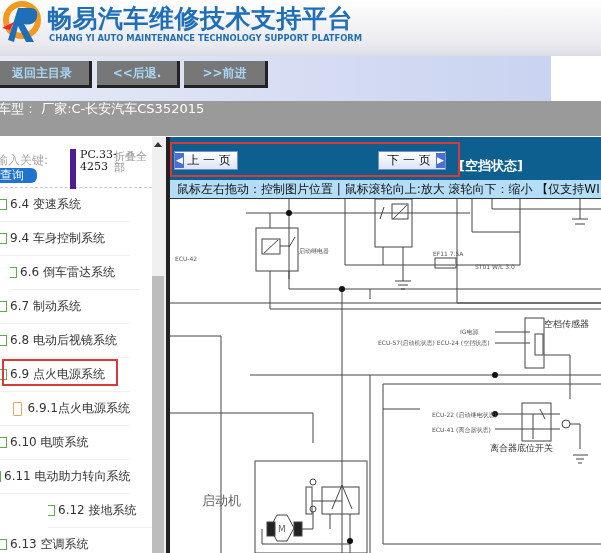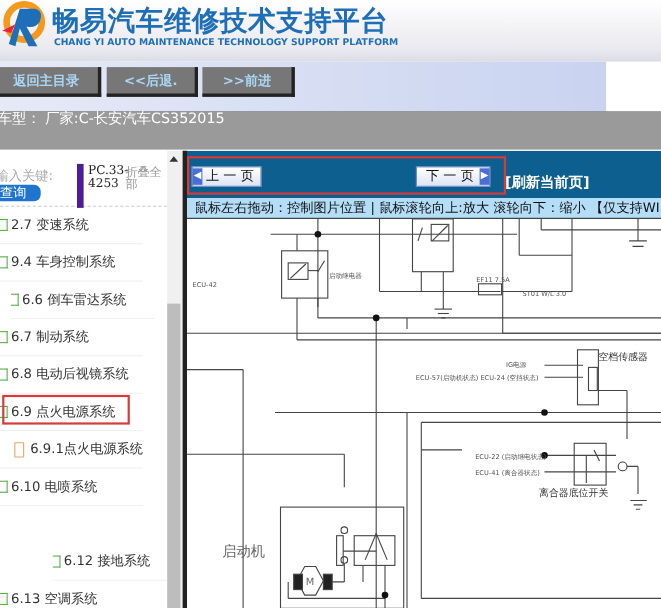--- a/index.html
+++ b/index.html
@@ -62,21 +62,21 @@
 <div class="sidebar">
   <div class="search-area">
     <div class="kw-label">输入关键:</div>
     <div class="query-btn">查询</div>
     <div class="pc-code">PC.33-4253</div>
     <div class="collapse">折叠全部</div>
   </div>
 
   <div class="tree-item" style="top:51px;">
       <span class="ico"></span>
-      <span>2.7 变速系统</span>
+      <span>6.4 变速系统</span>
     </div>
   <div class="tree-item" style="top:85px;">
       <span class="ico"></span>
       <span>9.4 车身控制系统</span>
     </div>
   <div class="tree-item" style="top:119px;margin-left:10px;">
       <span class="ico"></span>
       <span>6.6 倒车雷达系统</span>
     </div>
   <div class="tree-item" style="top:153px;">
@@ -91,20 +91,24 @@
       <span class="ico"></span>
       <span>6.9 点火电源系统</span>
     </div>
   <div class="tree-item" style="top:255px;">
       <span class="file"></span>
       <span>6.9.1点火电源系统</span>
     </div>
   <div class="tree-item" style="top:289px;">
       <span class="ico"></span>
       <span>6.10 电喷系统</span>
+    </div>
+  <div class="tree-item" style="top:323px;">
+      <span class="ico"></span>
+      <span>6.11 电动助力转向系统</span>
     </div>
   <div class="tree-item" style="top:357px;margin-left:48px;">
       <span class="ico"></span>
       <span>6.12 接地系统</span>
     </div>
   <div class="tree-item" style="top:391px;">
       <span class="ico"></span>
       <span>6.13 空调系统</span>
     </div>
 
@@ -120,21 +124,21 @@
   <div class="pager">
     <div class="pager-box"></div>
     <div class="pg-btn" style="left:4px;top:14px;width:62px;">
       <span class="arr" style="left:0;">◀</span>
       <span style="padding-left:6px;">上 一 页</span>
     </div>
     <div class="pg-btn" style="left:208px;top:14px;width:66px;">
       <span style="padding-right:6px;">下 一 页</span>
       <span class="arr" style="right:0;">▶</span>
     </div>
-    <div class="refresh">[刷新当前页]</div>
+    <div class="refresh">[空挡状态]</div>
   </div>
   <div class="hint">鼠标左右拖动：控制图片位置 | 鼠标滚轮向上:放大  滚轮向下：缩小 【仅支持WI</div>
 
   <div class="diagram">
     <svg width="431" height="354" viewBox="0 0 431 354" xmlns="http://www.w3.org/2000/svg" font-family="DejaVu Sans, sans-serif">
       <g stroke="#444" stroke-width="1" fill="none">
 
         <line x1="119" y1="0" x2="119" y2="15"></line>
         <line x1="119" y1="15" x2="119" y2="80"></line>
         <line x1="76" y1="14" x2="119" y2="14"></line>

